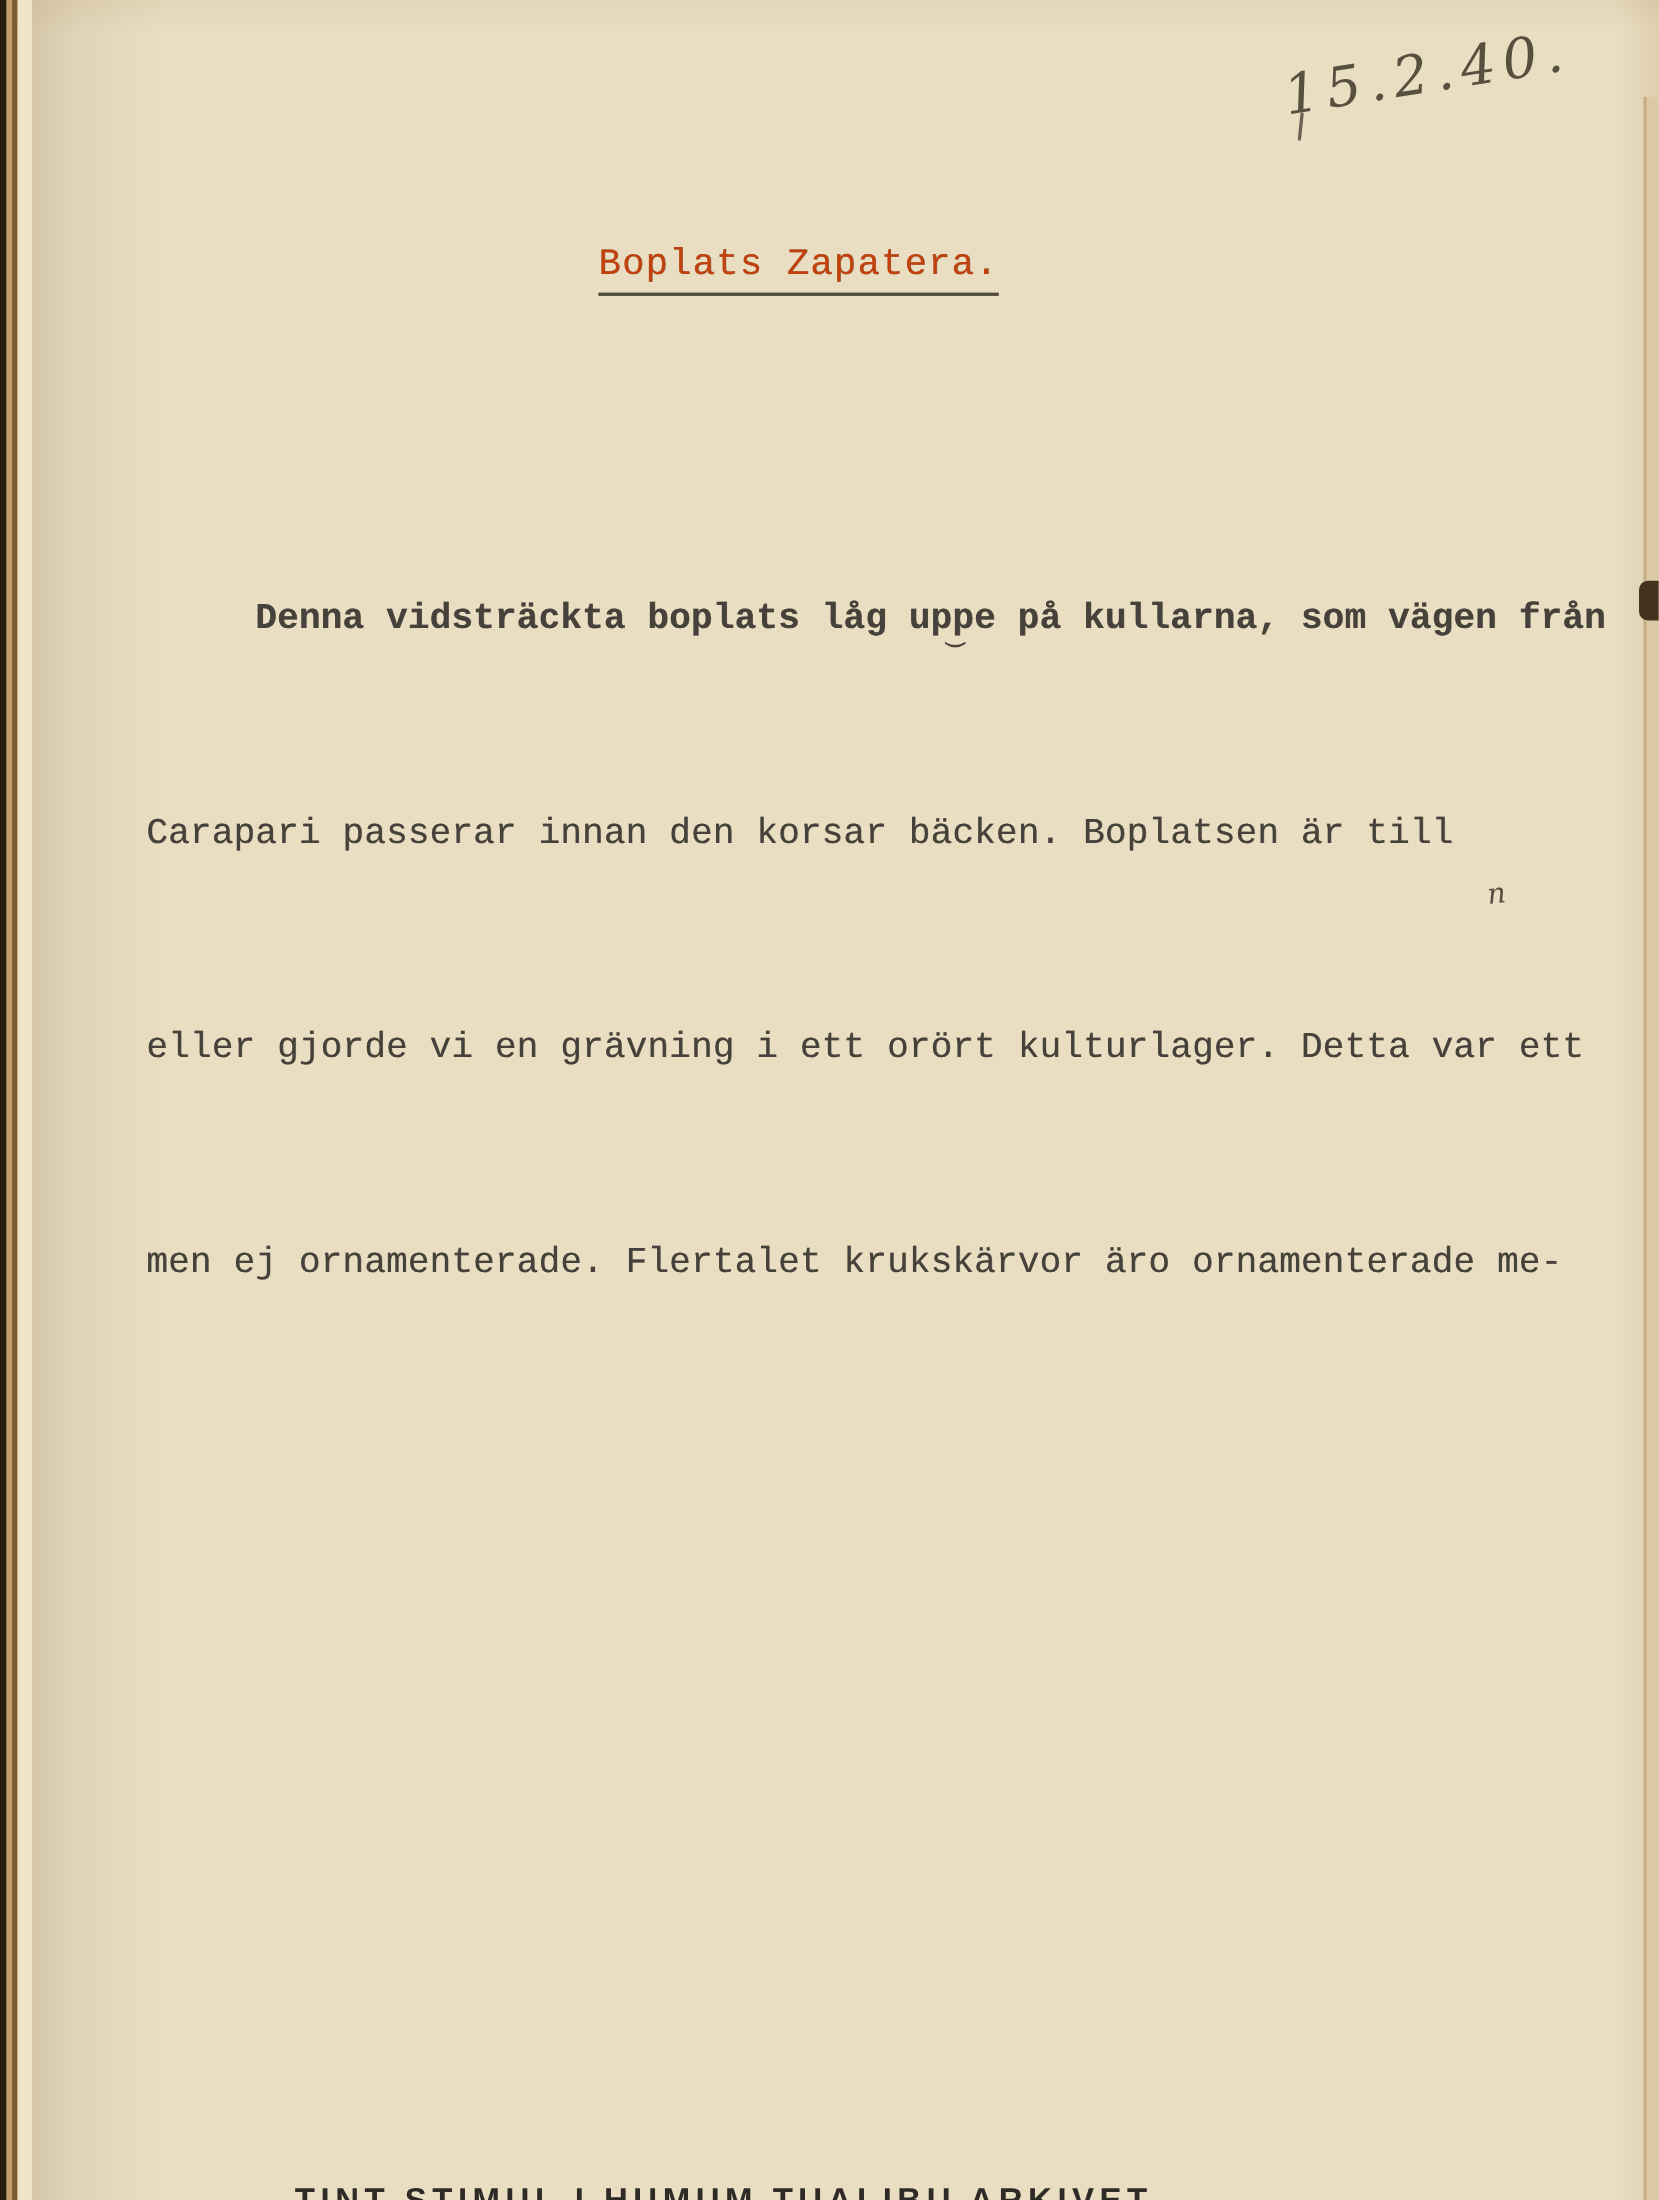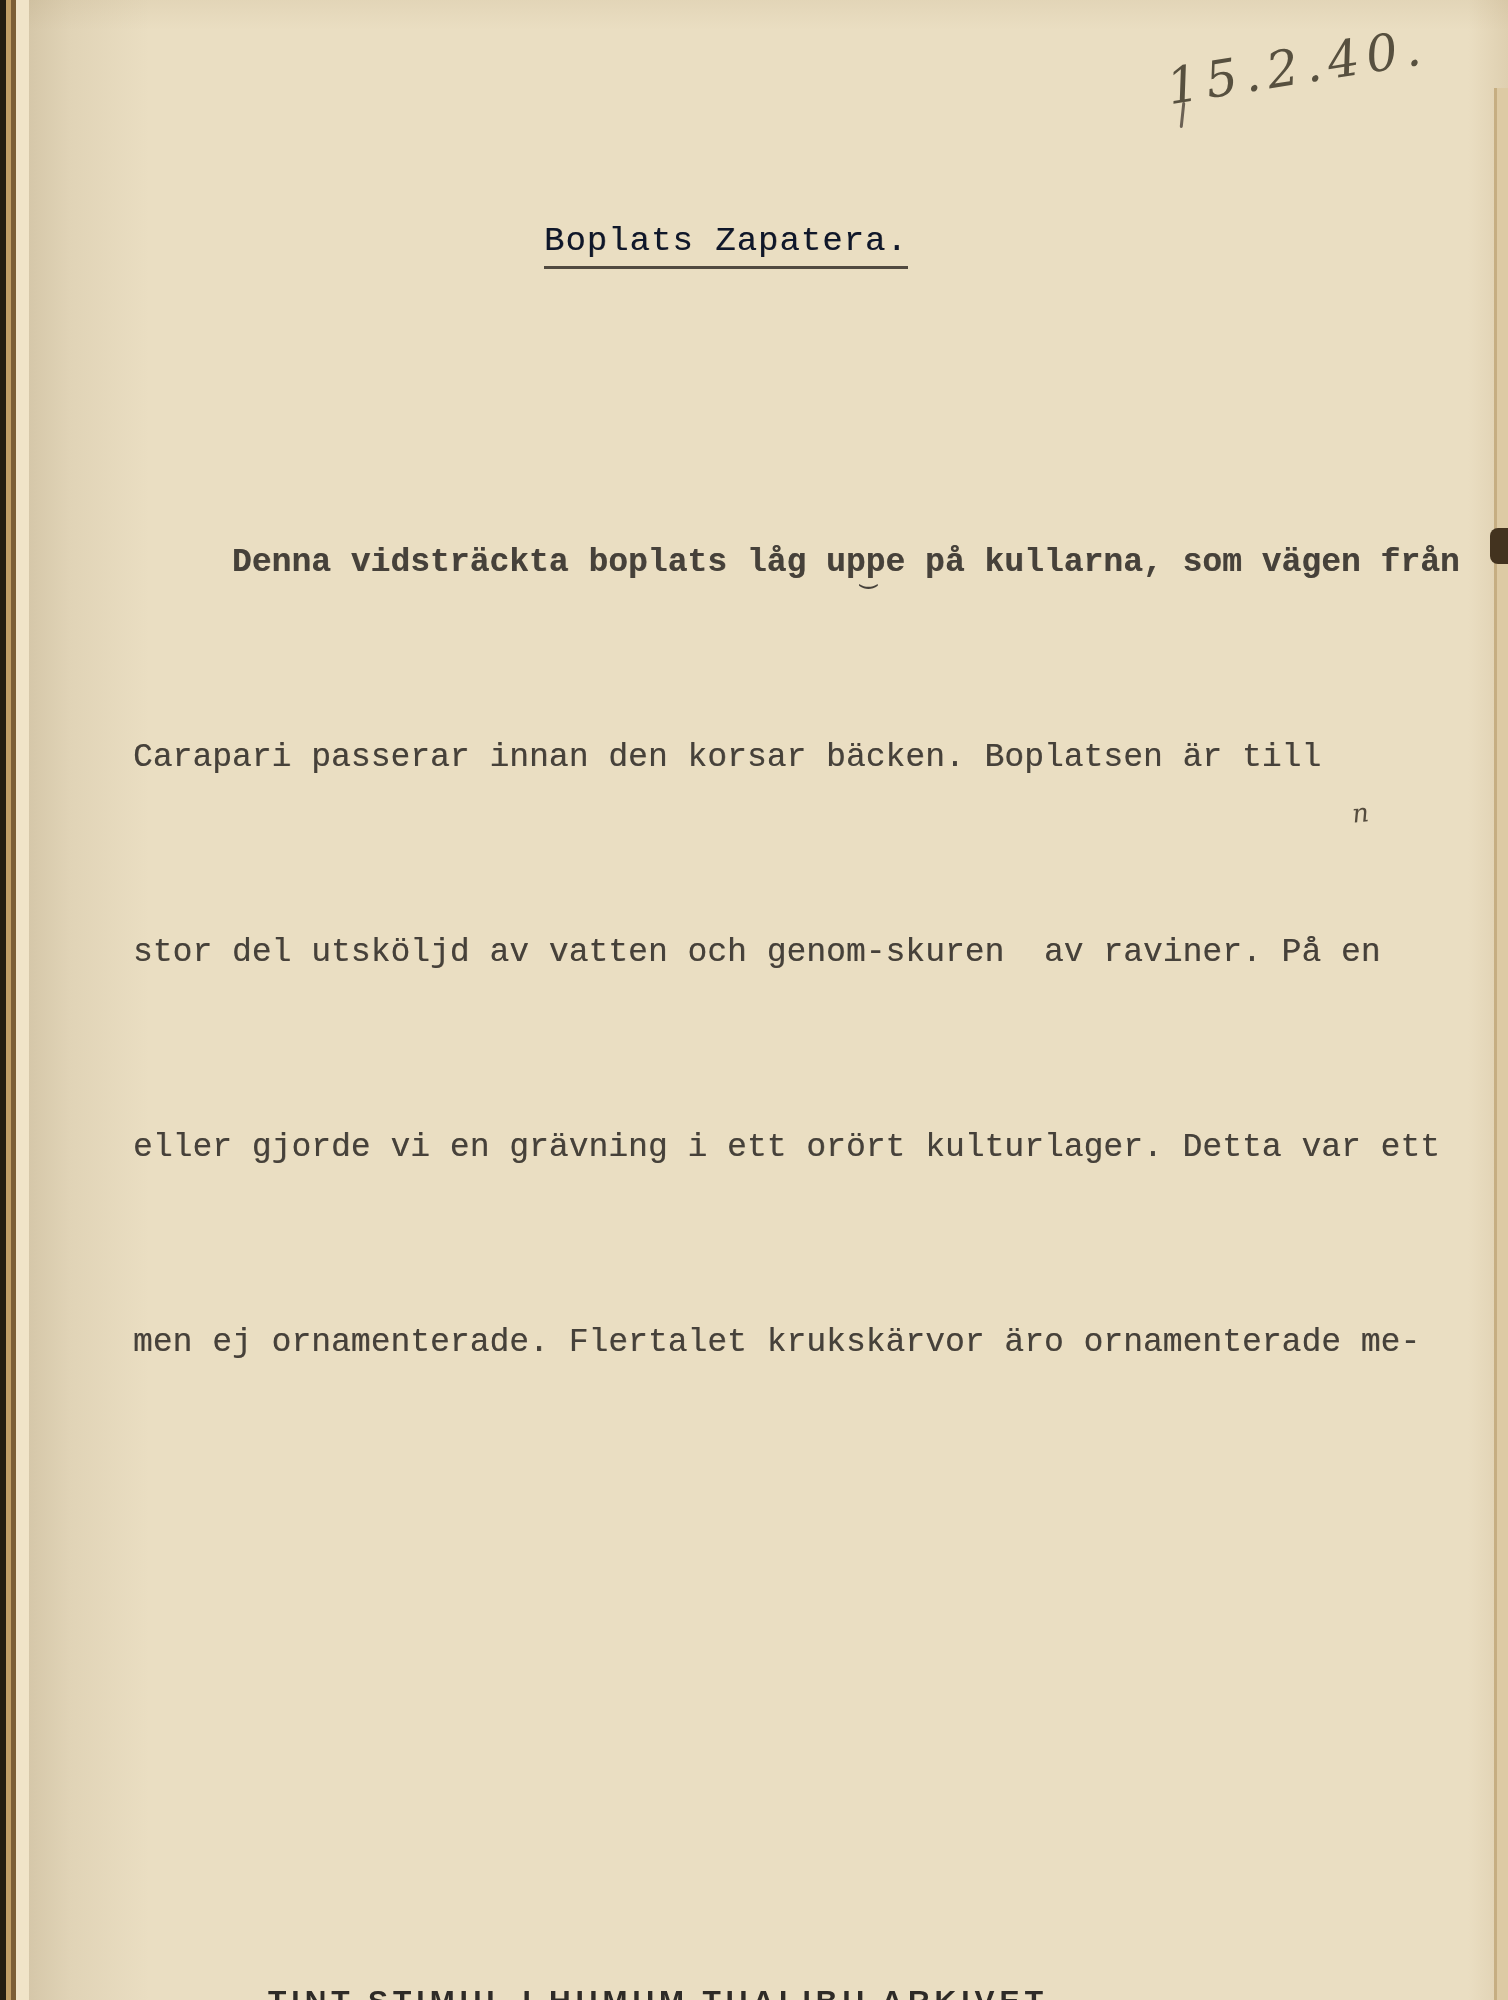--- a/index.html
+++ b/index.html
@@ -26,21 +26,21 @@
     font-family:"DejaVu Serif","Liberation Serif",serif;
     font-style:italic;font-size:50px;color:#57503f;
     letter-spacing:7px;word-spacing:4px;
     transform:rotate(-9deg);transform-origin:left bottom;
     white-space:pre;
   }
   .pen-tick{position:absolute;left:1181px;top:102px;width:3px;height:26px;background:#6b6154;border-radius:2px;transform:rotate(6deg);}
 
   .title{
     position:absolute;left:544px;top:222px;
-    font-size:34px;letter-spacing:1px;color:#0f172a;
+    font-size:34px;letter-spacing:1px;color:#c2410c;
     text-shadow:0.4px 0.4px 0.6px rgba(70,64,55,0.6);
     border-bottom:3px solid #514a40;padding-bottom:6px;
     white-space:pre;
   }
 
   .doc{
     position:absolute;left:133px;top:400px;width:1360px;
     font-size:33px;line-height:65px;color:#46413a;
     text-shadow:0.35px 0.35px 0.55px rgba(70,64,55,0.55);
     white-space:pre;
@@ -81,21 +81,20 @@
 <div class="right-edge-blob"></div>
 
 <div class="hand">15.2.40.</div>
 <div class="pen-tick"></div>
 
 <div class="title">Boplats Zapatera.</div>
 
 <div class="doc">
   <div class="line indent">Denna vidsträckta boplats låg uppe på kullarna, som vägen från</div>
   <div class="line">Carapari passerar innan den korsar bäcken. Boplatsen är till</div>
-  <div class="line">stor del utsköljd av vatten och genom-skuren  av raviner. På en</div>
   <div class="line">eller gjorde vi en grävning i ett orört kulturlager. Detta var ett</div>
   <div class="line">men ej ornamenterade. Flertalet krukskärvor äro ornamenterade me-</div>
   
   
   
   
   
   
   
   

